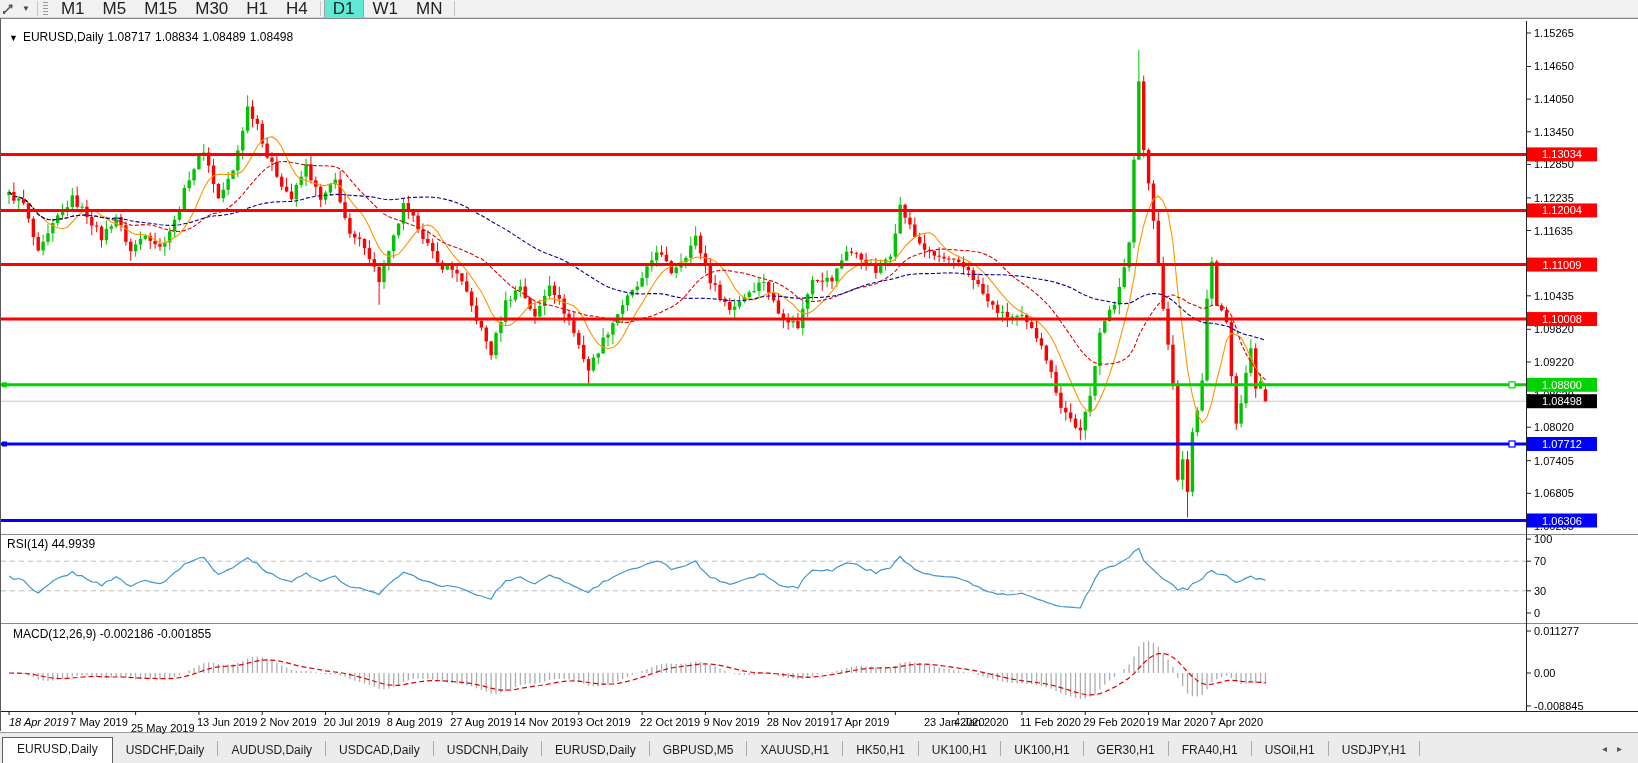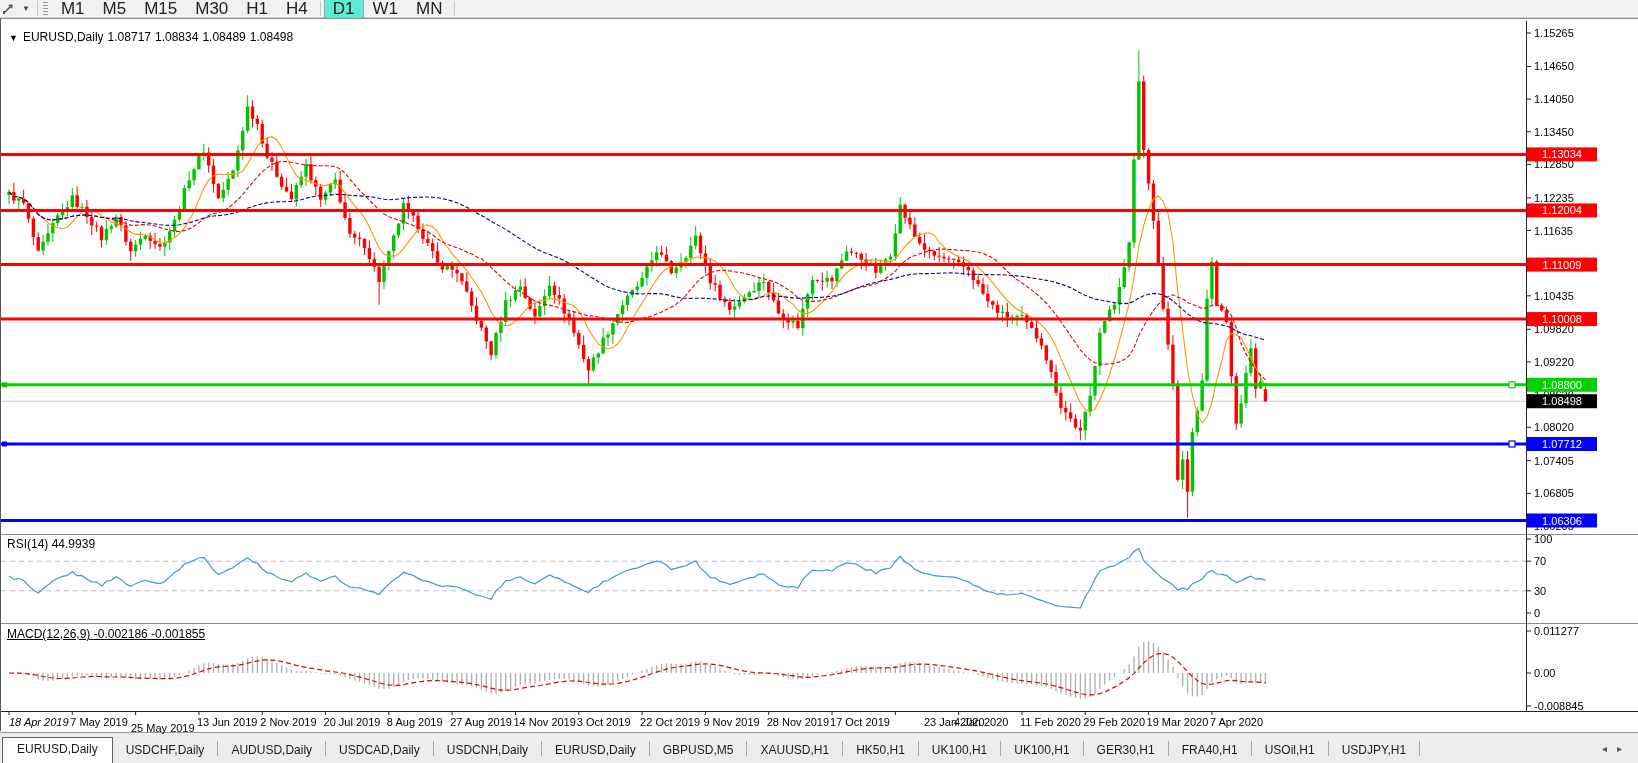--- a/index.html
+++ b/index.html
@@ -18,21 +18,21 @@
   .tf-btn.active{background:#5eead4;border-color:#9f9f9f;}
   
   #chart-window{position:absolute;left:0;top:18px;width:1638px;height:713px;background:#fff;
                 border-top:1px solid #8a8a8a;border-left:1px solid #5a5a5a;box-sizing:border-box;}
   #chart-svg{position:absolute;left:0;top:0;z-index:1;}
   .overlay{position:absolute;z-index:2;white-space:nowrap;}
   #chart-title{left:8px;top:5px;font-size:12px;color:#000;margin-top:6px;}
   #chart-title .caret{font-size:9px;margin-right:5px;}
   #chart-title span{margin-right:4px;}
   #rsi-label{left:6px;top:518px;font-size:12px;}
-  #macd-label{left:6px;top:608px;font-size:12px;text-decoration:underline;}
+  #macd-label{left:12px;top:608px;font-size:12px;}
   .date-label{position:absolute;top:697px;font-size:11px;color:#000;z-index:2;white-space:nowrap;}
   
   #tabbar{position:absolute;left:0;top:732px;width:1638px;height:31px;background:#ececec;
           border-top:1px solid #9a9a9a;display:flex;align-items:flex-end;box-sizing:border-box;}
   .tab{padding:4px 13px 6px 13px;font-size:12px;color:#1c1c1c;cursor:default;line-height:13px;}
   .tab.active{background:#fff;border:1px solid #5f5f5f;border-bottom:none;font-weight:normal;
               margin-left:2px;padding:5px 14px 7px 14px;position:relative;top:0;}
   .tab-sep{width:1px;height:15px;background:#aaa;margin-bottom:7px;}
   #tab-scroll{position:absolute;right:6px;bottom:9px;color:#555;font-size:10px;letter-spacing:10px;}
 </style>
@@ -1005,21 +1005,21 @@
         <span class="date-label" style="left: 195.93px;">13 Jun 2019</span>
         <span class="date-label" style="left: 259.24px;">2 Nov 2019</span>
         <span class="date-label" style="left: 322.55px;">20 Jul 2019</span>
         <span class="date-label" style="left: 385.86px;">8 Aug 2019</span>
         <span class="date-label" style="left: 449.17px;">27 Aug 2019</span>
         <span class="date-label" style="left: 512.48px;">14 Nov 2019</span>
         <span class="date-label" style="left: 575.79px;">3 Oct 2019</span>
         <span class="date-label" style="left: 639.1px;">22 Oct 2019</span>
         <span class="date-label" style="left: 702.41px;">9 Nov 2019</span>
         <span class="date-label" style="left: 765.72px;">28 Nov 2019</span>
-        <span class="date-label" style="left: 829.03px;">17 Oct 2019</span>
+        <span class="date-label" style="left: 829.03px;">17 Apr 2019</span>
         <span class="date-label" style="left: 928px; margin-left: 25px;">4 Jan 2020</span>
         <span class="date-label" style="left: 923px;">23 Jan 2020</span>
         <span class="date-label" style="left: 1018.96px;">11 Feb 2020</span>
         <span class="date-label" style="left: 1082.27px;">29 Feb 2020</span>
         <span class="date-label" style="left: 1145.58px;">19 Mar 2020</span>
         <span class="date-label" style="left: 1208.89px;">7 Apr 2020</span>
       </div>
   </div>
 
   <div id="tabbar">

